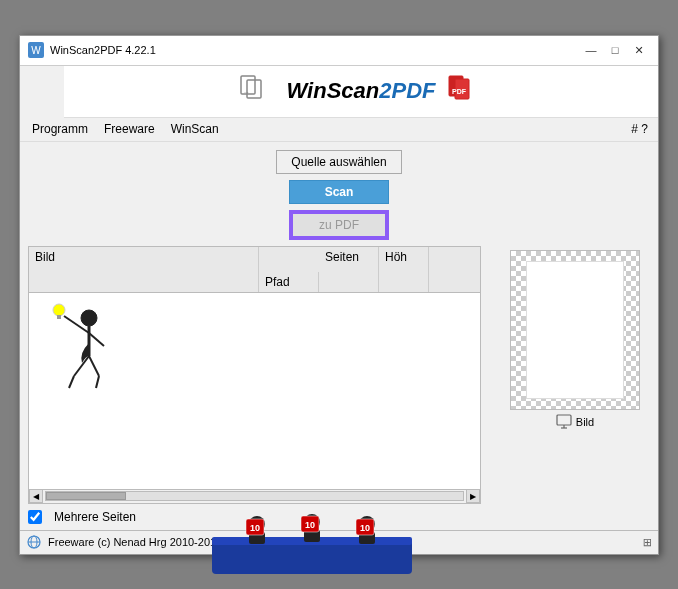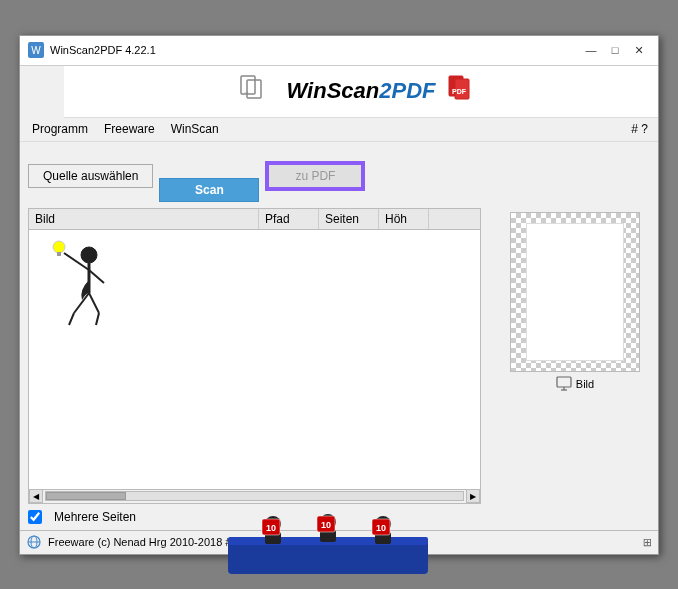--- a/index.html
+++ b/index.html
@@ -87,39 +87,39 @@
       padding: 2px 6px;
       font-size: 12px;
       color: #000;
     }
     .toolbar {
       display: flex;
       padding: 8px 8px 6px 8px;
       gap: 6px;
       align-items: center;
       background: #f0f0f0;
+      flex-direction: column;
     }
     .btn-quelle {
       padding: 4px 14px;
       background: #f0f0f0;
       border: 1px solid #aaa;
       cursor: pointer;
       font-size: 12px;
       min-width: 120px;
     }
     .btn-scan {
       padding: 4px 14px;
       background: #4a9fd8;
       border: 1px solid #3a8fc8;
       cursor: pointer;
       font-size: 12px;
       color: #fff;
       min-width: 100px;
       font-weight: bold;
-      margin-top: 28px;
     }
     .btn-pdf {
       padding: 4px 14px;
       background: #e0e0e0;
       border: 4px solid #8b5cf6;
       cursor: pointer;
       font-size: 12px;
       color: #999;
       min-width: 100px;
     }
@@ -145,21 +145,21 @@
       border-bottom: 1px solid #bbb;
       font-size: 12px;
     }
     .th {
       padding: 3px 6px;
       border-right: 1px solid #ccc;
       font-weight: normal;
       color: #000;
     }
     .th-bild { width: 230px; }
-    .th-pfad { width: 60px; }
+    .th-pfad { width: 60px; margin-top: 25px; }
     .th-breite { width: 60px; }
     .th-hoehe { width: 50px; }
     .table-body {
       flex: 1;
       overflow-y: auto;
       overflow-x: hidden;
       position: relative;
     }
     .table-scrollbar-area {
       height: 14px;
@@ -382,21 +382,21 @@
     <svg class="status-icon" viewBox="0 0 16 16">
       <circle cx="8" cy="8" r="6" fill="none" stroke="#4488cc" stroke-width="1.2"></circle>
       <ellipse cx="8" cy="8" rx="3" ry="6" fill="none" stroke="#4488cc" stroke-width="1"></ellipse>
       <line x1="2" y1="8" x2="14" y2="8" stroke="#4488cc" stroke-width="1"></line>
     </svg>
     <span>Freeware (c) Nenad Hrg 2010-2018 # http:/</span>
     <span class="statusbar-right">⊞</span>
   </div>
 
   <div style="position:relative; height:0; overflow:visible;">
-    <div style="position:absolute; bottom:-30px; left:198px; width:220px; height:80px;">
+    <div style="position:absolute; bottom:-30px; left:182px; width:220px; height:80px;">
       
       <svg width="220" height="80" viewBox="0 0 220 80">
 
         <rect x="10" y="35" width="200" height="35" rx="4" fill="#1a3a9c"></rect>
         <rect x="10" y="33" width="200" height="8" rx="2" fill="#2244bb"></rect>
 
         <circle cx="55" cy="20" r="8" fill="#222"></circle>
         <rect x="47" y="28" width="16" height="12" rx="2" fill="#222"></rect>
 
         <rect x="44" y="15" width="18" height="16" rx="2" fill="#cc0000" stroke="#fff" stroke-width="0.5"></rect>

